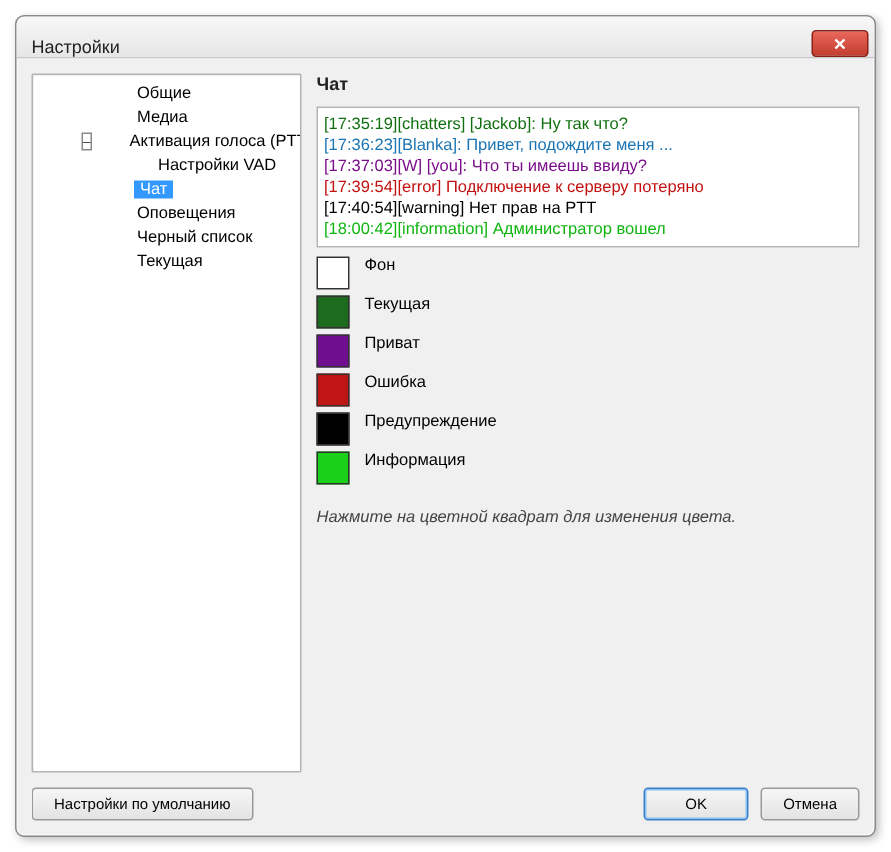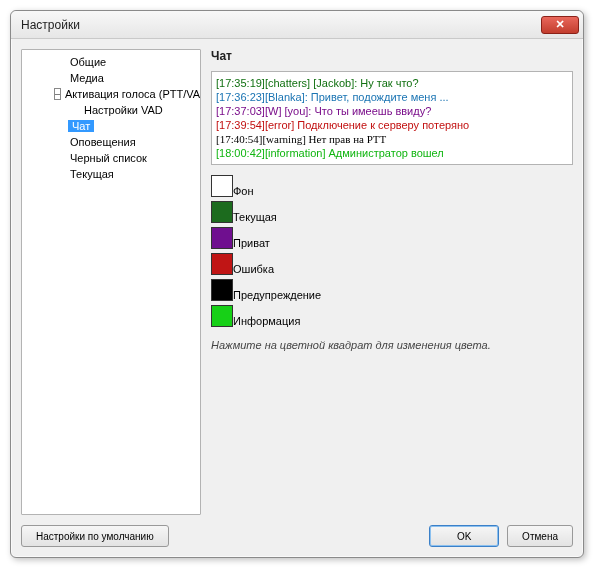--- a/index.html
+++ b/index.html
@@ -21,21 +21,21 @@
   box-shadow: 0 0 0 1px rgba(255,255,255,0.6) inset, 2px 2px 6px rgba(0,0,0,0.25);
   display: flex;
   flex-direction: column;
 }
 .titlebar {
   height: 28px;
   background: linear-gradient(#f8f8f8, #e6e6e6);
   border-bottom: 1px solid #c9c9c9;
   border-radius: 6px 6px 0 0;
   display: flex;
-  align-items: center;
+  align-items: flex-end;
   padding: 0 4px 0 10px;
 }
 .titlebar .title { font-size: 12px; color: #222; flex: 1; }
 .close-btn {
   width: 38px; height: 18px;
   background: linear-gradient(#e9675b, #c23d2e);
   border: 1px solid #8a2118;
   border-radius: 3px;
   display: flex; align-items: center; justify-content: center;
   color: #fff; font-weight: bold; font-size: 11px;
@@ -74,21 +74,21 @@
   font-size: 9px; line-height: 10px;
   text-align: center;
   color: #333;
   background: #fff;
 }
 .tree-item .twisty.none { border: none; background: transparent; }
 .tree-item.selected .label {
   background: #3399ff; color: #fff;
   padding: 0 4px;
 }
-.tree-item .label { padding: 0 2px; }
+.tree-item .label { padding: 0 2px; margin-left: 21px; }
 .lvl1 { padding-left: 30px; }
 .lvl2 { padding-left: 44px; }
 
 .panel {
   flex: 1;
   display: flex;
   flex-direction: column;
   gap: 6px;
   padding-left: 4px;
 }
@@ -100,22 +100,22 @@
 }
 .chatlog {
   background: #fff;
   border: 1px solid #b3b3b3;
   padding: 4px;
   line-height: 14px;
   font-size: 11px;
 }
 .chatlog .line { white-space: nowrap; }
 .row {
-  display: flex; align-items: flex-end;
-  gap: 0;
+  display: flex; align-items: flex-start;
+  gap: 10px;
   height: 26px;
 }
 .swatch {
   width: 22px; height: 22px;
   border: 1px solid #333;
   cursor: pointer;
 }
 .hint {
   font-style: italic;
   color: #444;
@@ -186,21 +186,21 @@
             <span class="label">Текущая</span>
           </div>
         </div>
       <div class="panel">
         <div class="panel-title">Чат</div>
         <div class="chatlog" id="chatlog">
             <div class="line" style="color: rgb(16, 112, 16);"><span>[17:35:19]</span><span>[chatters] [Jackob]:</span><span> Ну так что?</span></div>
             <div class="line" style="color: rgb(26, 116, 179);"><span>[17:36:23]</span><span>[Blanka]:</span><span> Привет, подождите меня ...</span></div>
             <div class="line" style="color: rgb(122, 13, 138);"><span>[17:37:03]</span><span>[W] [you]:</span><span> Что ты имеешь ввиду?</span></div>
             <div class="line" style="color: rgb(194, 16, 16);"><span>[17:39:54]</span><span>[error]</span><span> Подключение к серверу потеряно</span></div>
-            <div class="line" style="color: rgb(0, 0, 0); font-family: Liberation Serif, serif;"><span>[17:40:54]</span><span>[warning]</span><span> Нет прав на PTT</span></div>
+            <div class="line" style="color: rgb(0, 0, 0);"><span>[17:40:54]</span><span>[warning]</span><span> Нет прав на PTT</span></div>
             <div class="line" style="color: rgb(16, 181, 16);"><span>[18:00:42]</span><span>[information]</span><span> Администратор вошел</span></div>
           </div>
         <div id="swatches">
             <div class="row">
               <div class="swatch" title="Фон" style="background: rgb(255, 255, 255);"></div>
               <span>Фон</span>
             </div>
             <div class="row">
               <div class="swatch" title="Текущая" style="background: rgb(28, 107, 30);"></div>
               <span>Текущая</span>

